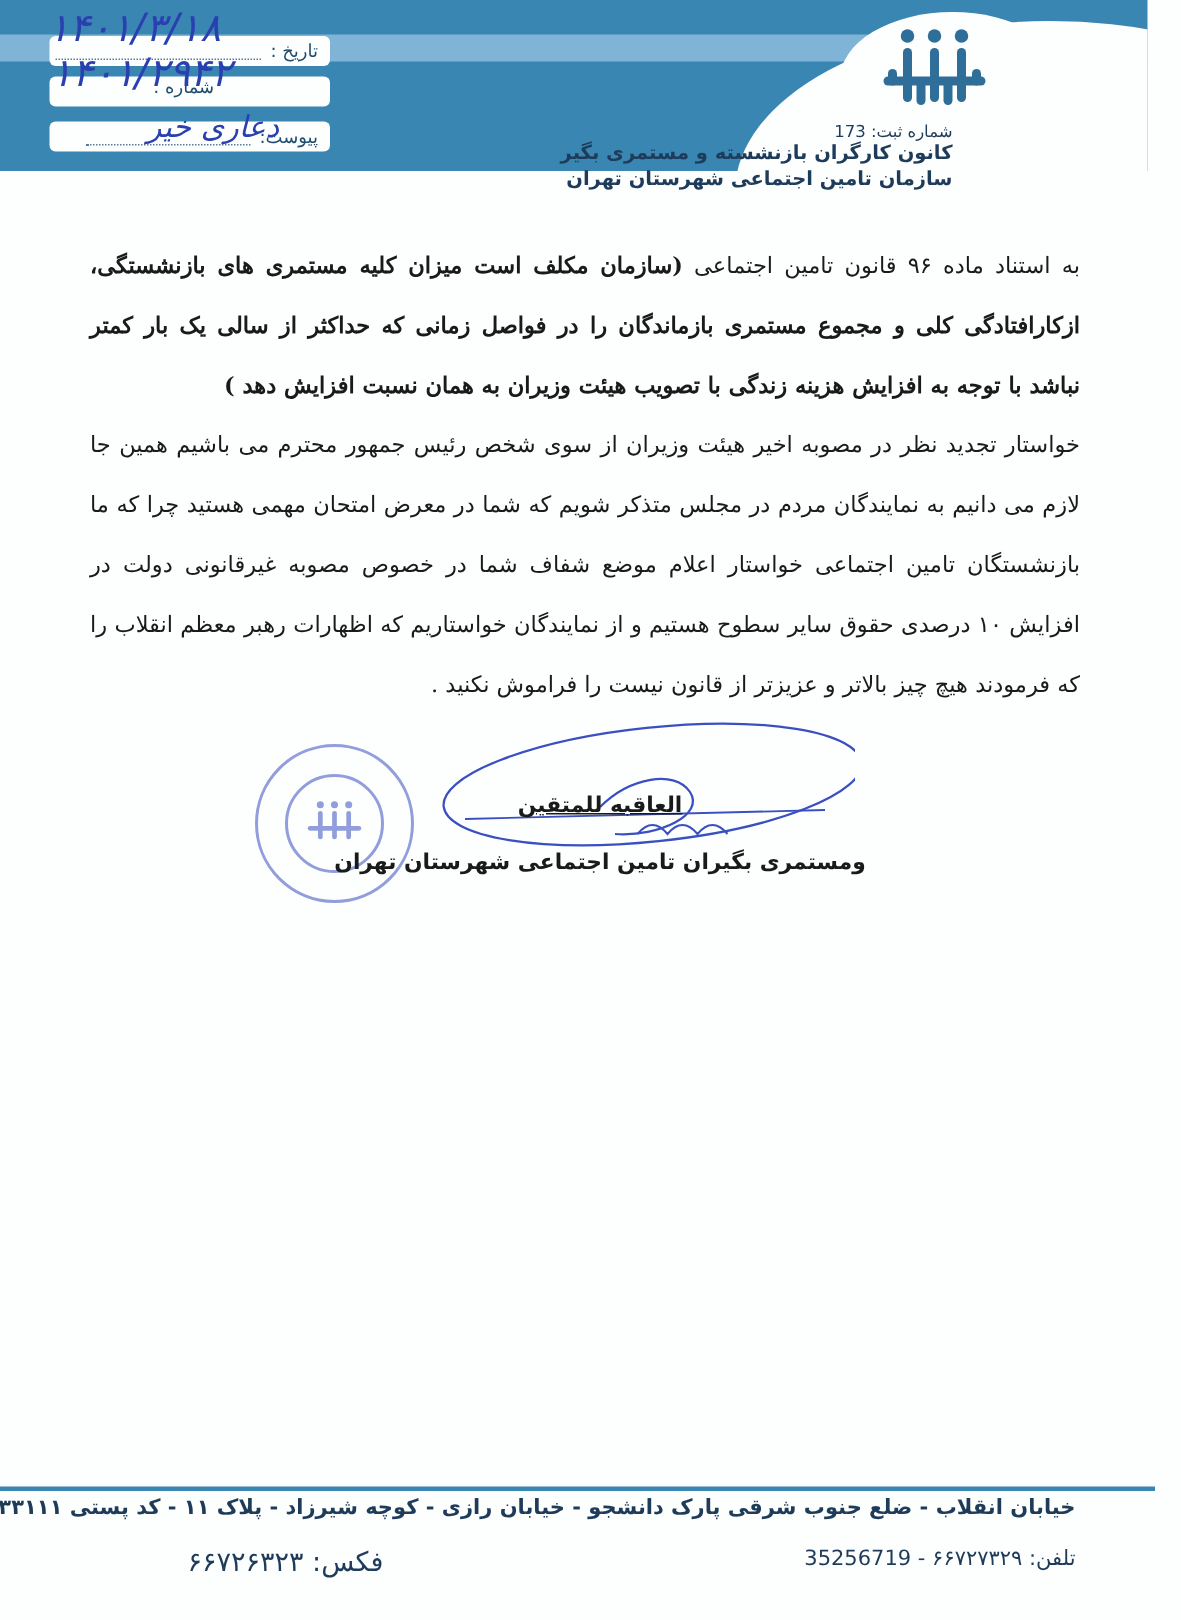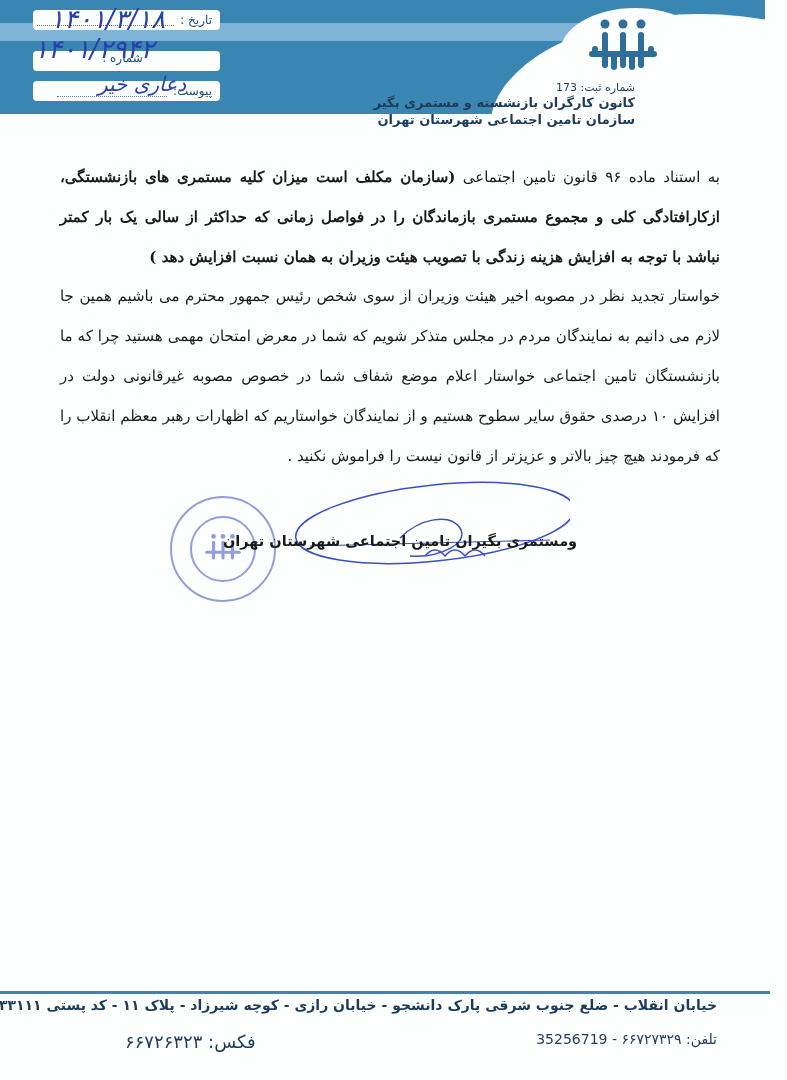--- a/index.html
+++ b/index.html
@@ -89,34 +89,34 @@
 </style>
 </head>
 <body>
 
 <div class="header-band">
   <div class="header-stripe"></div>
   <div class="header-cloud"></div>
   <div class="header-cloud-2"></div>
 </div>
 
-<div class="field-box" style="top:10px;">
+<div class="field-box" style="top:24px;">
   <span class="label">تاریخ :</span>
   <span class="dots"></span>
 </div>
 <div class="field-box" style="top:51px;flex-direction:column;">
   <span class="label">شماره :</span>
   <span class="dots"></span>
 </div>
 <div class="field-box" style="top:81px;padding-left:20px;">
   <span class="label">پیوست:</span>
   <span class="dots"></span>
 </div>
 
-<div class="handwriting" style="left:50px; top:4px; direction:rtl;">۱۴۰۱/۳/۱۸</div>
+<div class="handwriting" style="left:32px; top:4px; direction:rtl;">۱۴۰۱/۳/۱۸</div>
 <div class="handwriting" style="left:34px; top:34px; direction:rtl;">۱۴۰۱/۲۹۴۲</div>
 <div class="handwriting" style="left:98px; top:72px; font-size:20px; direction:rtl;">دعاری خیر</div>
 
 <svg class="logo" viewBox="0 0 80 56">
   <g fill="#2f6e98">
     <circle cx="22" cy="6" r="4.5"></circle>
       <circle cx="40" cy="6" r="4.5"></circle>
       <circle cx="58" cy="6" r="4.5"></circle>
     <rect x="19" y="14" width="6" height="36" rx="3"></rect>
     <rect x="37" y="14" width="6" height="36" rx="3"></rect>
@@ -157,19 +157,20 @@
         <rect x="19" y="14" width="6" height="36" rx="3"></rect>
         <rect x="37" y="14" width="6" height="36" rx="3"></rect>
         <rect x="55" y="14" width="6" height="36" rx="3"></rect>
         <rect x="6" y="33" width="68" height="6" rx="3"></rect>
       </g>
     </svg>
   </div>
 </div>
 
 <div class="signature-block">
+  <div class="sig-line sig-closing">العاقبه للمتقین</div>
   <div class="sig-line" style="margin-top:4px;">ومستمری بگیران تامین اجتماعی شهرستان تهران</div>
 </div>
 
 <div class="footer-rule"></div>
 <div class="footer-line" style="top:997px;font-weight:bold;">خیابان انقلاب - ضلع جنوب شرقی پارک دانشجو - خیابان رازی - کوچه شیرزاد - پلاک ۱۱ - کد پستی ۱۱۳۳۷۷۳۳۱۱۱</div>
 <div class="footer-line" style="top:1031px;">تلفن: ۶۶۷۲۷۳۲۹ - 35256719</div>
 <div class="footer-fax">فکس: ۶۶۷۲۶۳۲۳</div>
 
 </body></html>

